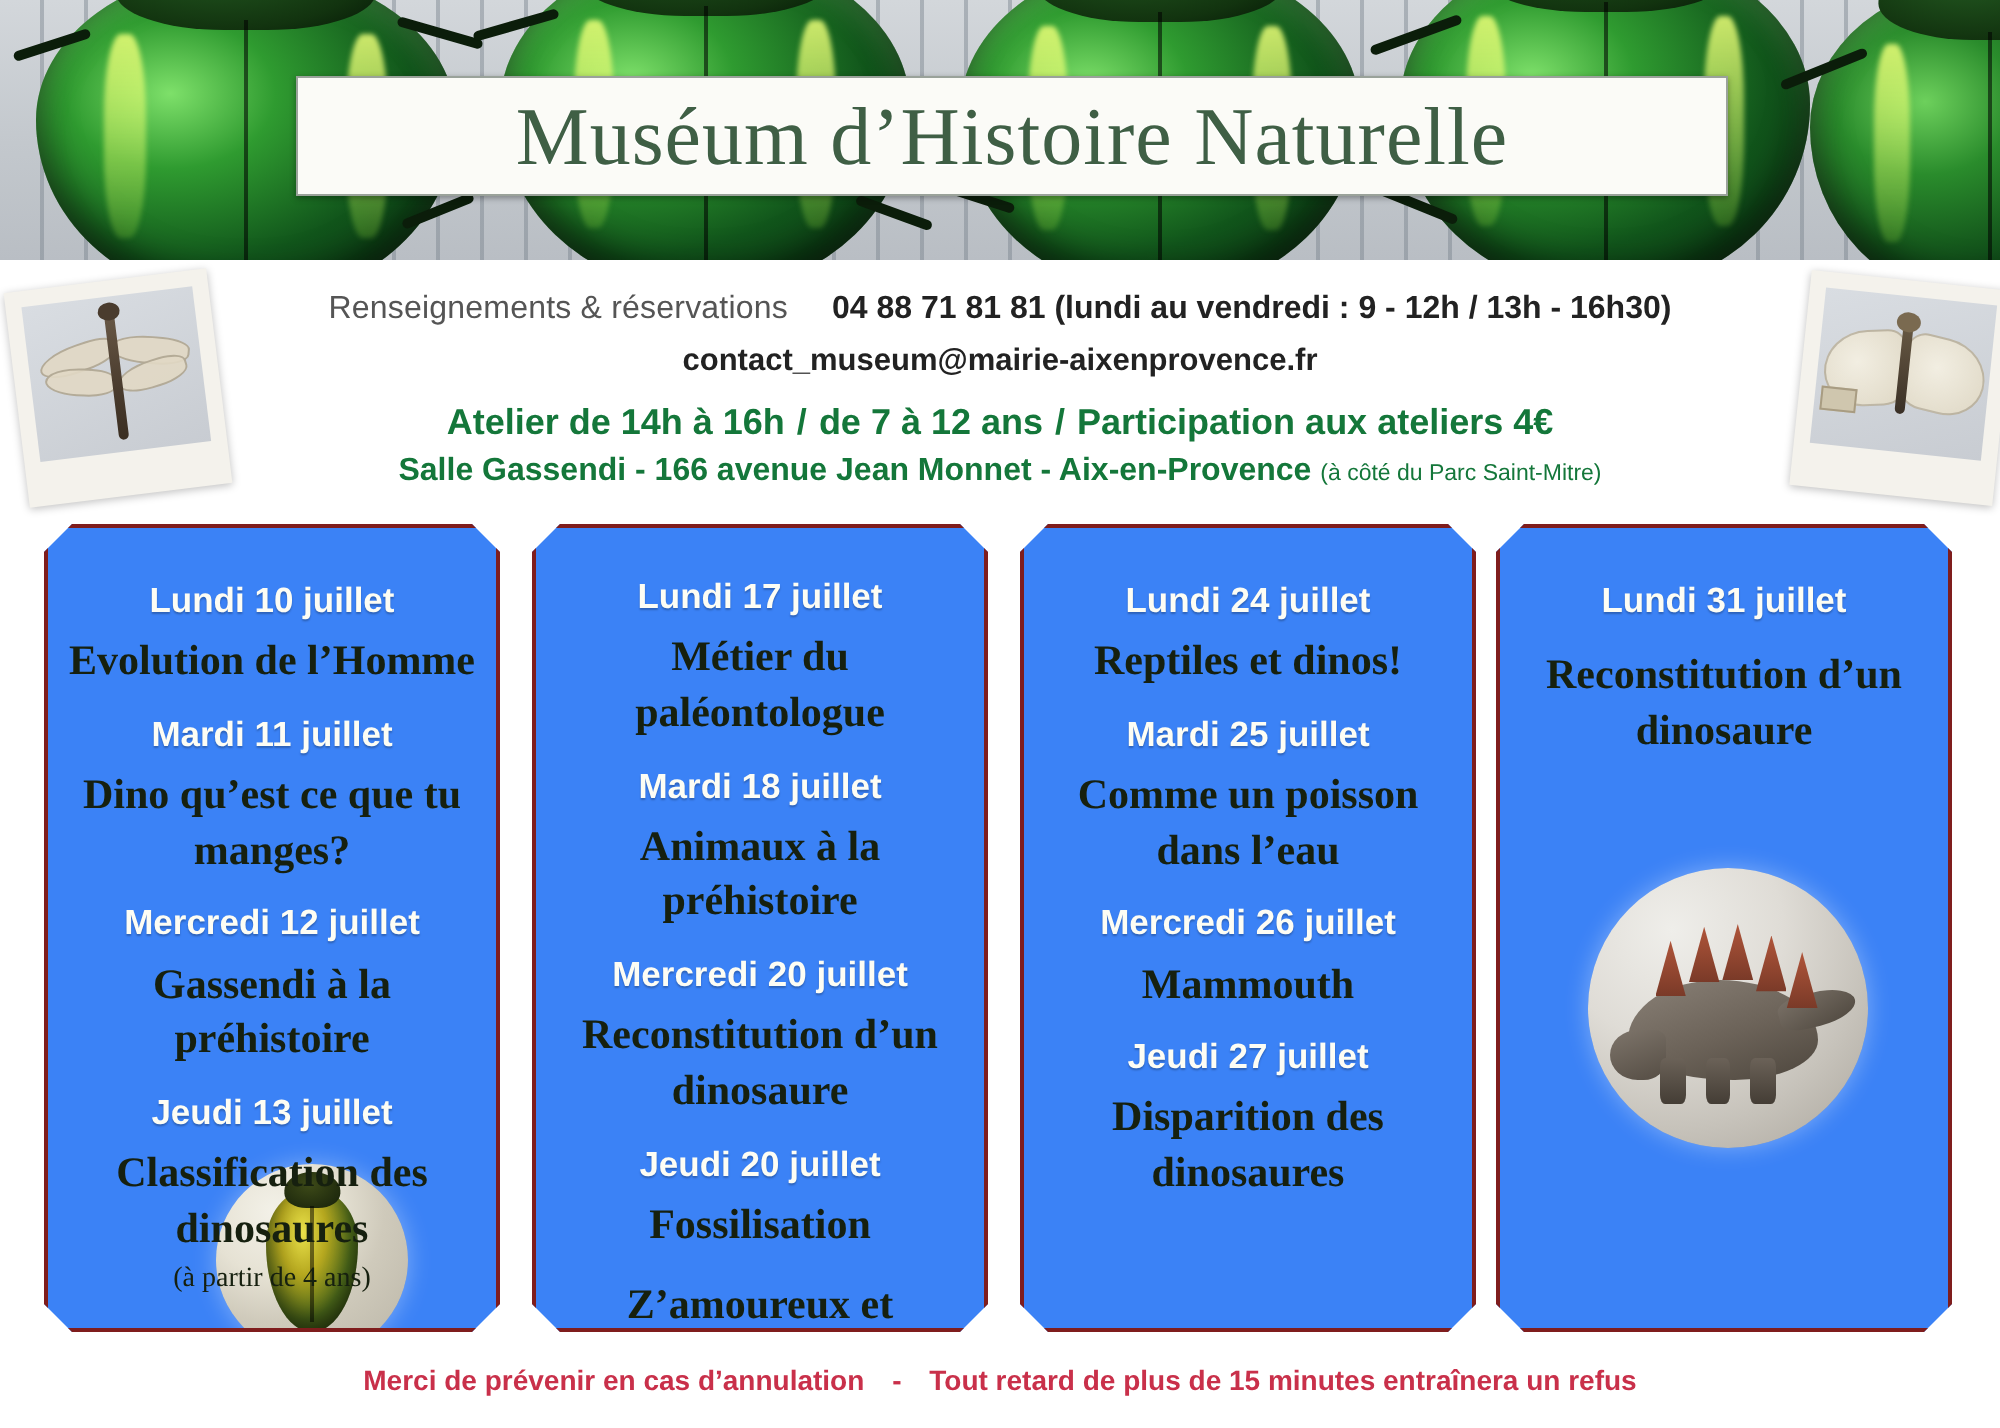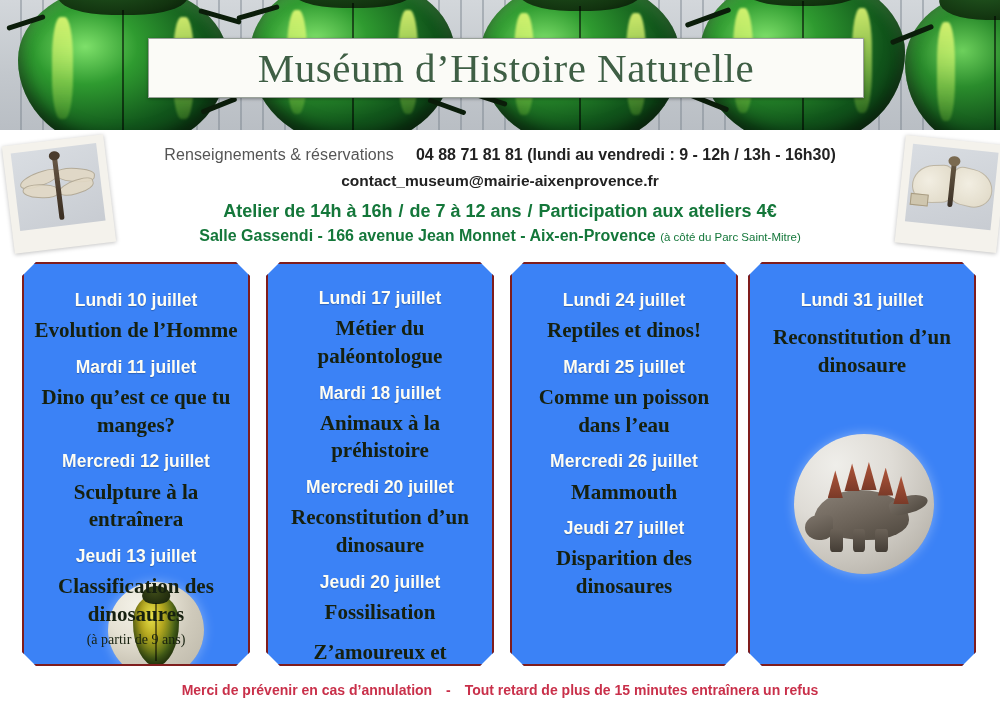--- a/index.html
+++ b/index.html
@@ -311,24 +311,24 @@
     <div class="circ circ1">
       <div class="bgph ph-gold"></div>
       <div class="gold-beetle"></div>
     </div>
     <div class="inner">
       <div class="day">Lundi 10 juillet</div>
       <div class="desc">Evolution de l’Homme</div>
       <div class="day">Mardi  11 juillet</div>
       <div class="desc">Dino qu’est ce que tu manges?</div>
       <div class="day">Mercredi 12 juillet</div>
-      <div class="desc">Sculpture à la entraînera</div>
+      <div class="desc">Gassendi à la préhistoire</div>
       <div class="day">Jeudi 13 juillet</div>
       <div class="desc" style="margin-bottom:2px">Classification des dinosaures</div>
-      <div class="desc note">(à partir de 9 ans)</div>
+      <div class="desc note">(à partir de 4 ans)</div>
     </div>
   </div>
 
   <div class="card c2">
     <div class="inner" style="padding-top:24px">
       <div class="day">Lundi 17 juillet</div>
       <div class="desc">Métier du paléontologue</div>
       <div class="day">Mardi  18 juillet</div>
       <div class="desc">Animaux à la préhistoire</div>
       <div class="day">Mercredi 20 juillet</div>

